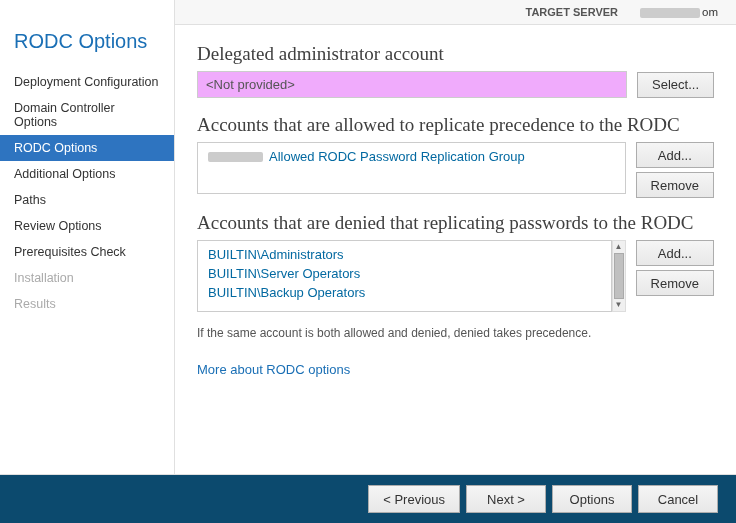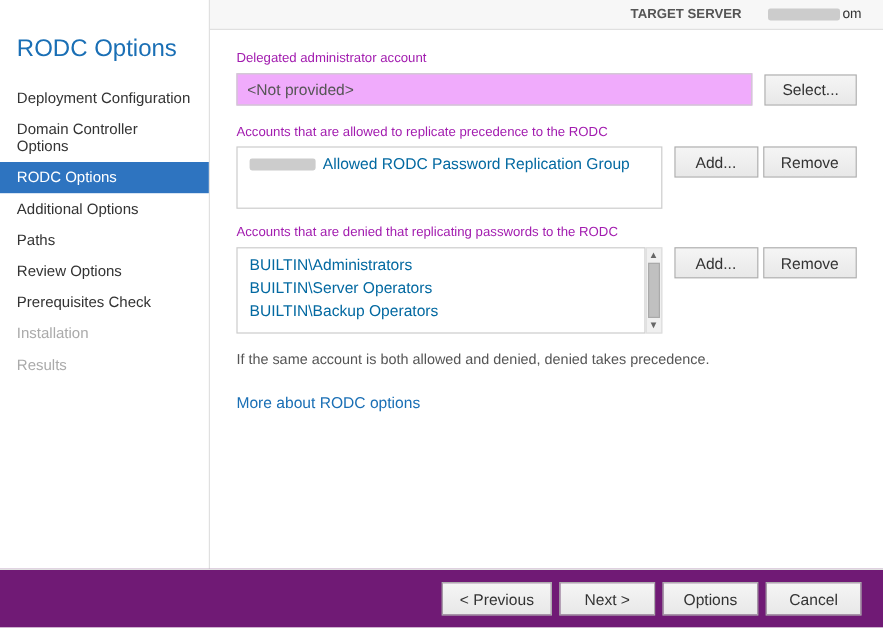--- a/index.html
+++ b/index.html
@@ -81,24 +81,25 @@
       vertical-align: middle;
       margin-right: 2px;
     }
     
     .content-body {
       flex: 1;
       padding: 18px 22px 10px 22px;
       overflow-y: auto;
     }
     .section-label {
-      font-size: 11px;
-      color: #a21caf;
+      font-size: 19px;
+      color: #404040;
       margin-bottom: 6px;
       font-weight: 400;
+      font-family: Liberation Serif, serif;
     }
     .delegated-row {
       display: flex;
       align-items: center;
       gap: 10px;
       margin-bottom: 16px;
     }
     .delegated-value {
       flex: 1;
       border: 1px solid #ccc;
@@ -153,20 +154,21 @@
     }
     .listbox-item .account-redacted {
       display: inline-block;
       width: 55px;
       height: 10px;
       background: #ccc;
       border-radius: 2px;
     }
     .btn-group {
       display: flex;
+      flex-direction: column;
       gap: 4px;
     }
     .scrollbar-mock {
       width: 14px;
       background: #f0f0f0;
       border: 1px solid #ddd;
       display: flex;
       flex-direction: column;
       align-items: center;
       padding: 2px 0;
@@ -198,21 +200,21 @@
       color: #1a6fb5;
       text-decoration: none;
       font-size: 13px;
       cursor: pointer;
       margin-top: 10px;
       display: inline-block;
     }
     
     .footer {
       border-top: 1px solid #e0e0e0;
-      background: #701a75;
+      background: #0c4a6e;
       padding: 10px 18px;
       display: flex;
       justify-content: flex-end;
       gap: 6px;
       align-items: flex-start;
     }
     .footer .btn {
       min-width: 80px;
       height: 28px;
       font-size: 13px;

